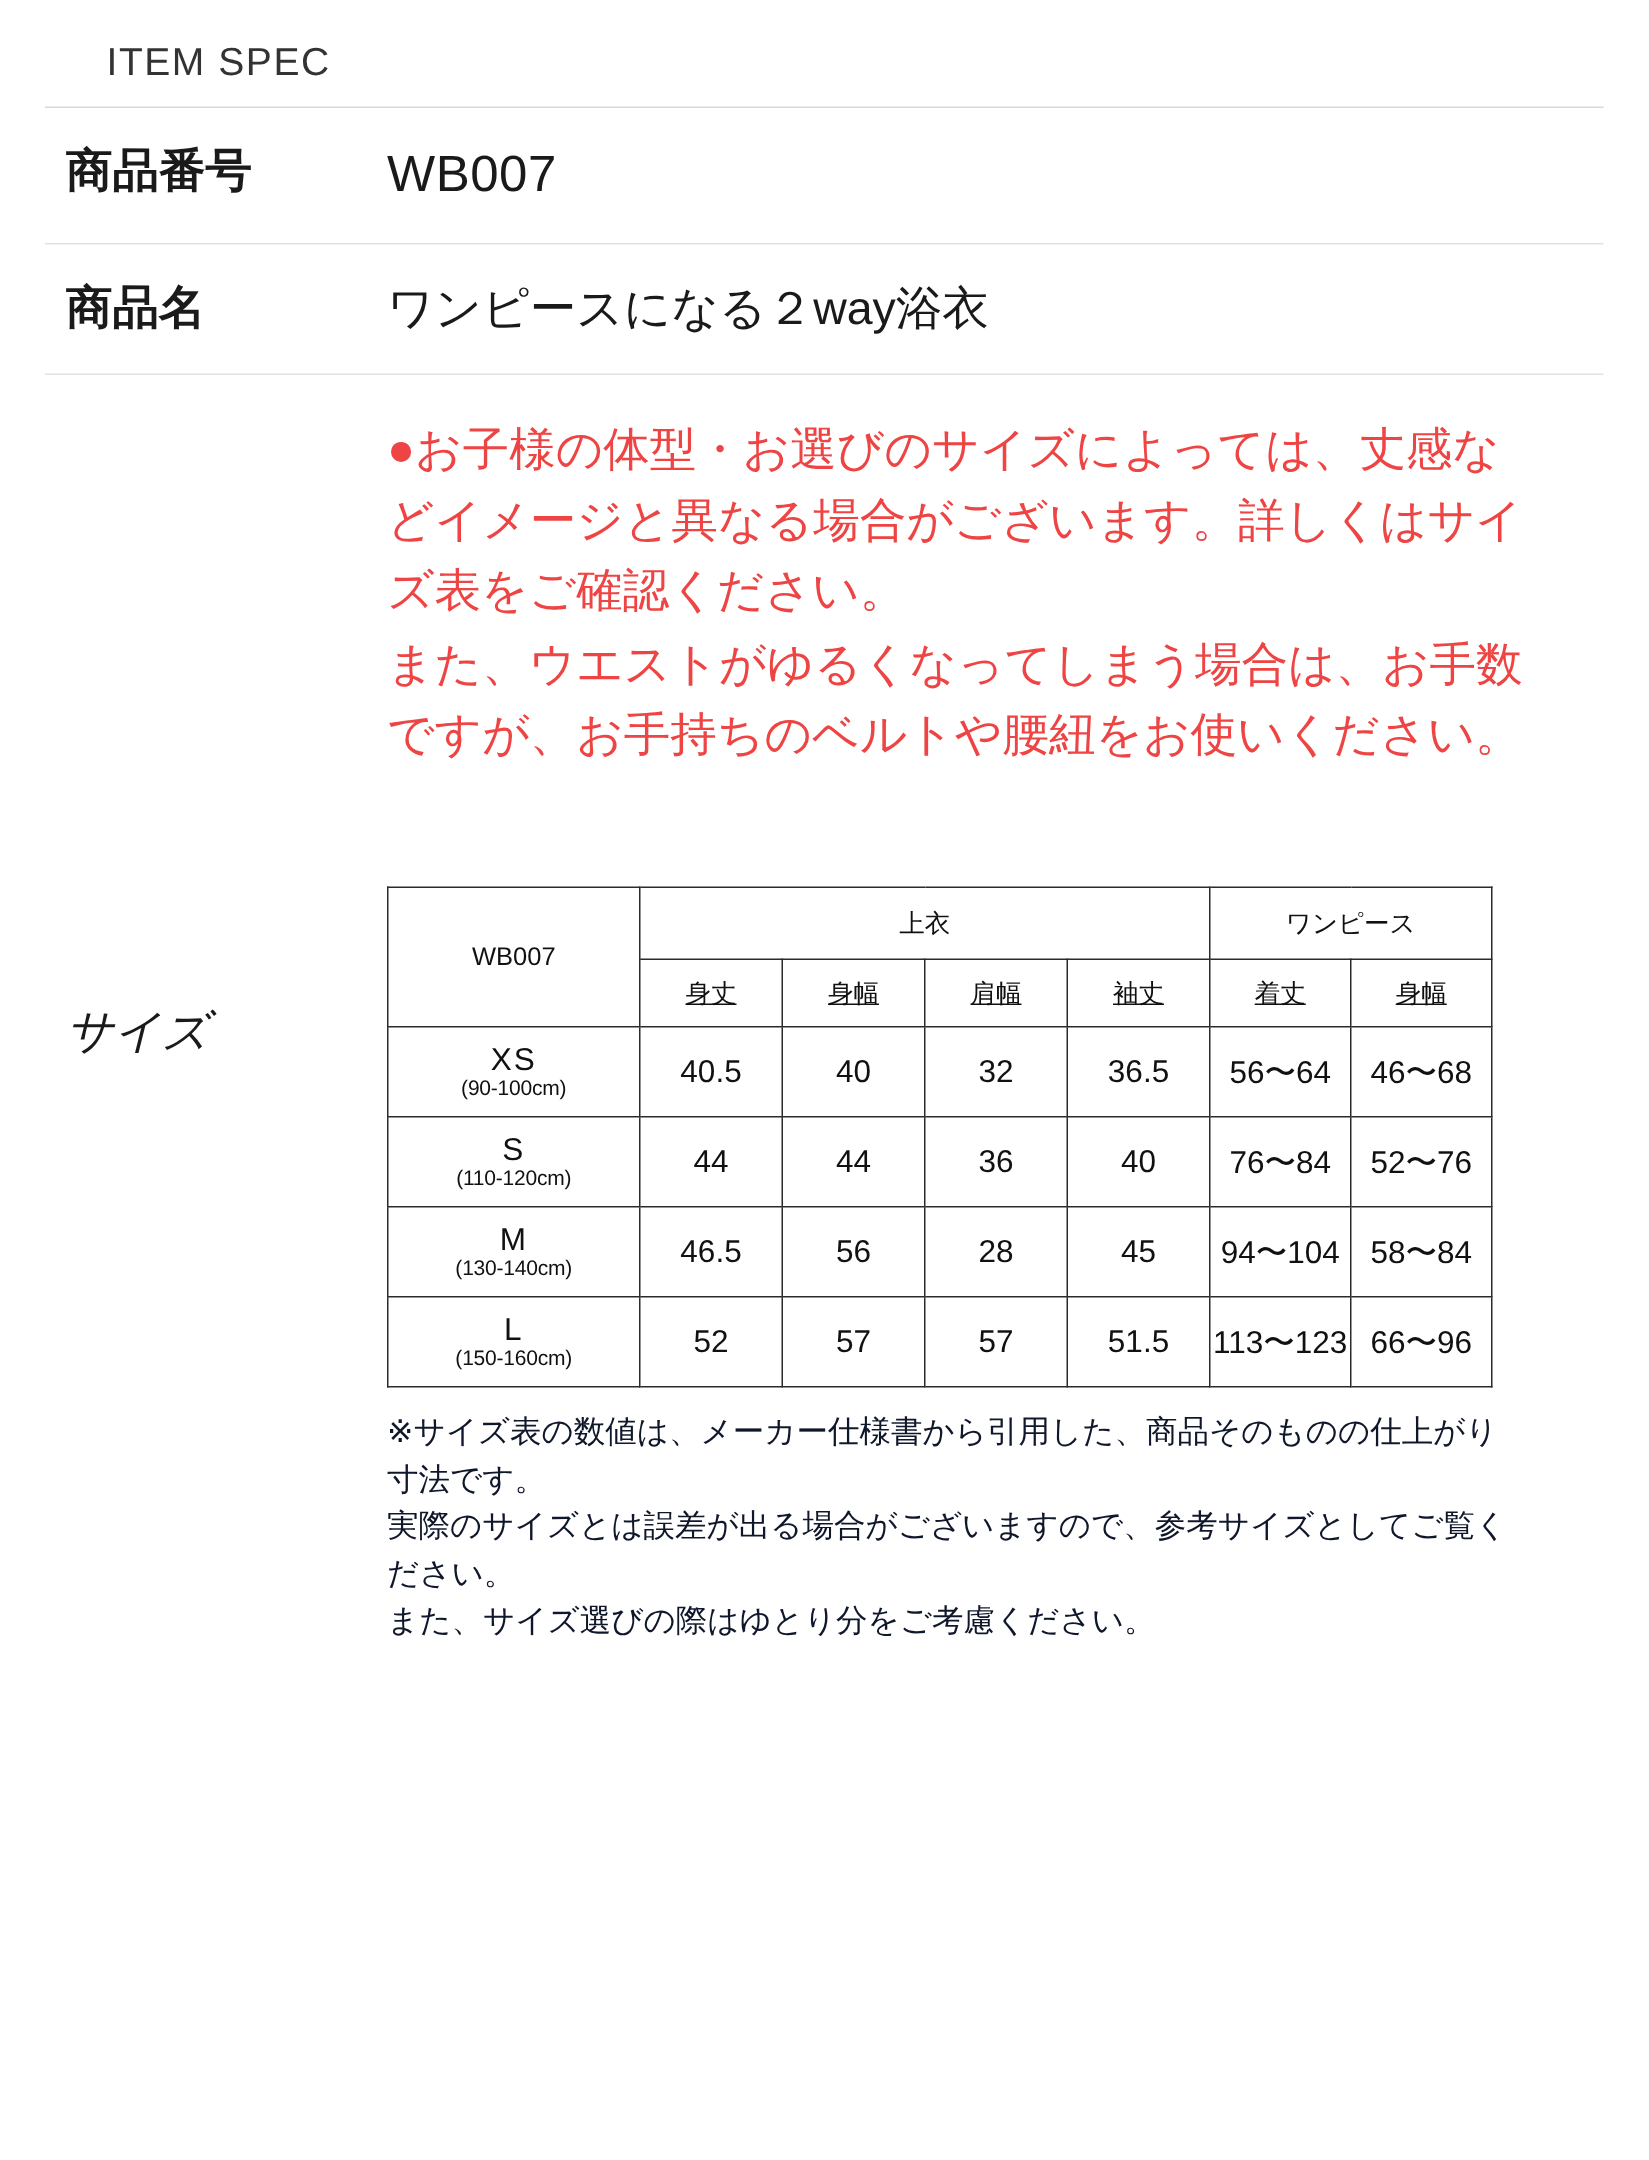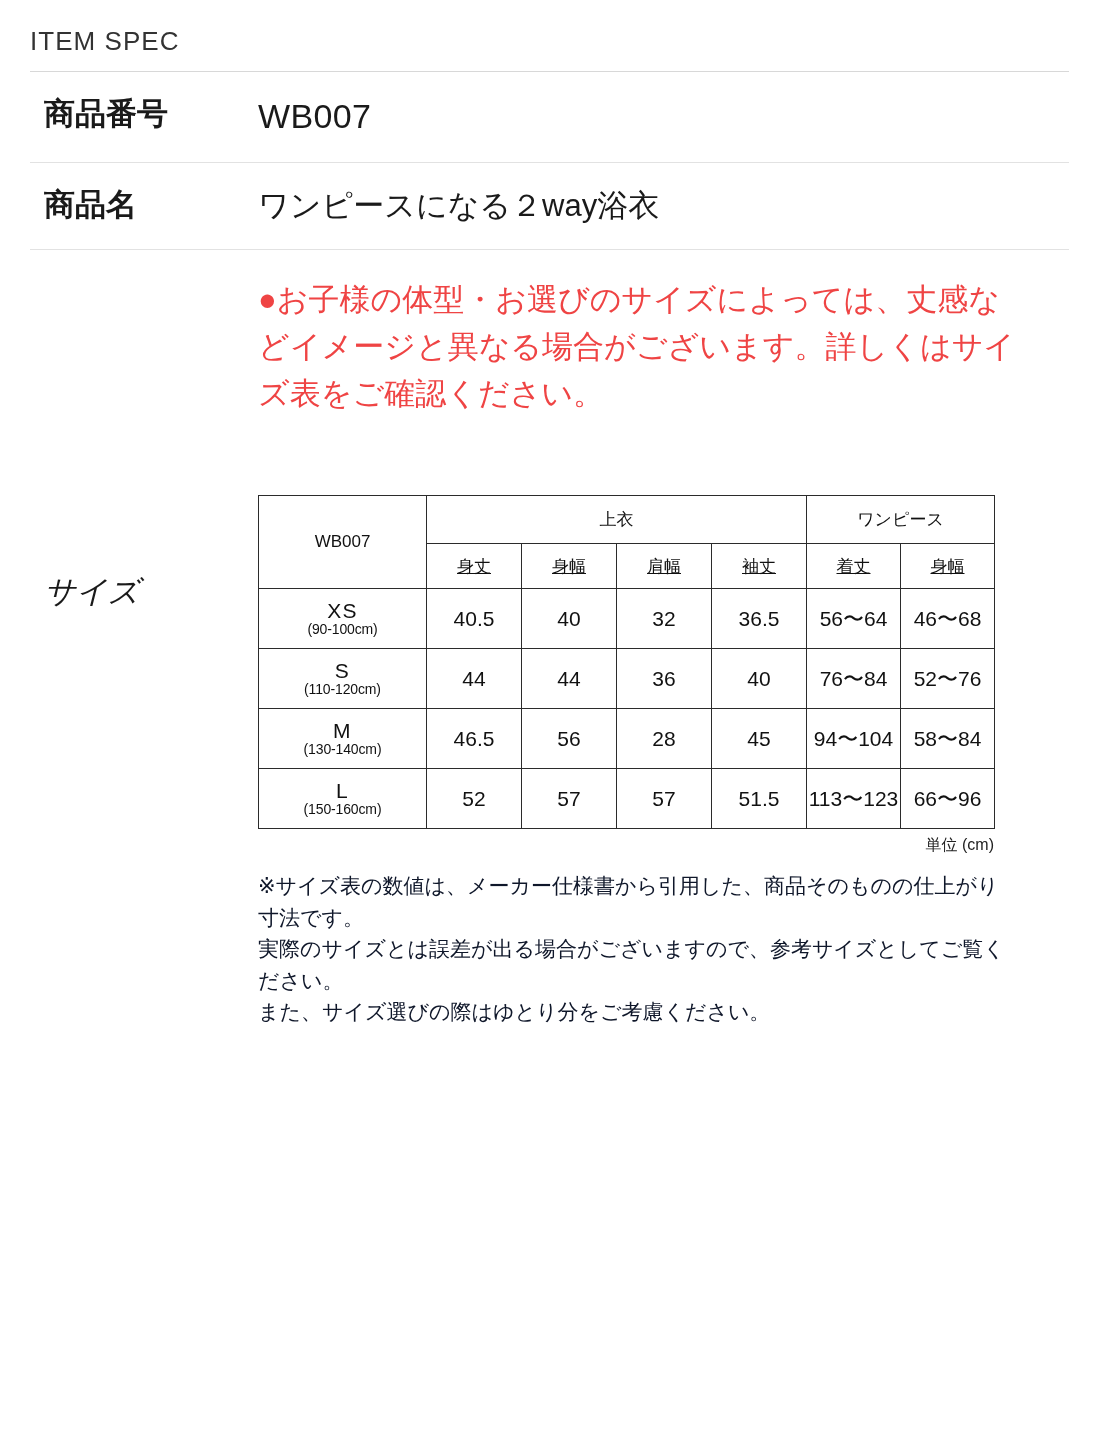--- a/index.html
+++ b/index.html
@@ -22,20 +22,21 @@
     padding: 0 30px;
   }
 
   
   .spec-header {
     font-size: 26px;
     letter-spacing: 0.04em;
     color: #333333;
     padding: 26px 0 14px 0;
     font-weight: 400;
+    margin-left: 41px;
   }
   .rule {
     height: 1px;
     background: #d8d8d8;
     width: 100%;
   }
   .rule.light { background: #e2e2e2; }
 
   
   .spec-row {
@@ -175,20 +176,21 @@
   <div class="spec-row">
     <div class="spec-label">商品名</div>
     <div class="spec-value">ワンピースになる２way浴衣</div>
   </div>
   <div class="rule light"></div>
 
   <div class="notes-row">
     <div class="notes-spacer"></div>
     <div class="notes-body">
       <p>●お子様の体型・お選びのサイズによっては、丈感などイメージと異なる場合がございます。詳しくはサイズ表をご確認ください。</p>
+      <p>また、ウエストがゆるくなってしまう場合は、お手数ですが、お手持ちのベルトや腰紐をお使いください。</p>
     </div>
   </div>
 
   <div class="size-row">
     <div class="size-label-cell">サイズ</div>
     <div class="size-content">
 
       <table class="size-table">
         <colgroup>
           <col style="width:168px">
@@ -267,21 +269,20 @@
             <td>52</td>
             <td>57</td>
             <td>57</td>
             <td>51.5</td>
             <td>113〜123</td>
             <td>66〜96</td>
           </tr>
         </tbody>
       </table>
 
-      <div class="unit-note">単位 (cm)</div>
 
       <div class="footnotes">
         <p>※サイズ表の数値は、メーカー仕様書から引用した、商品そのものの仕上がり寸法です。</p>
         <p>実際のサイズとは誤差が出る場合がございますので、参考サイズとしてご覧ください。</p>
         <p>また、サイズ選びの際はゆとり分をご考慮ください。</p>
       </div>
 
     </div>
   </div>
 

